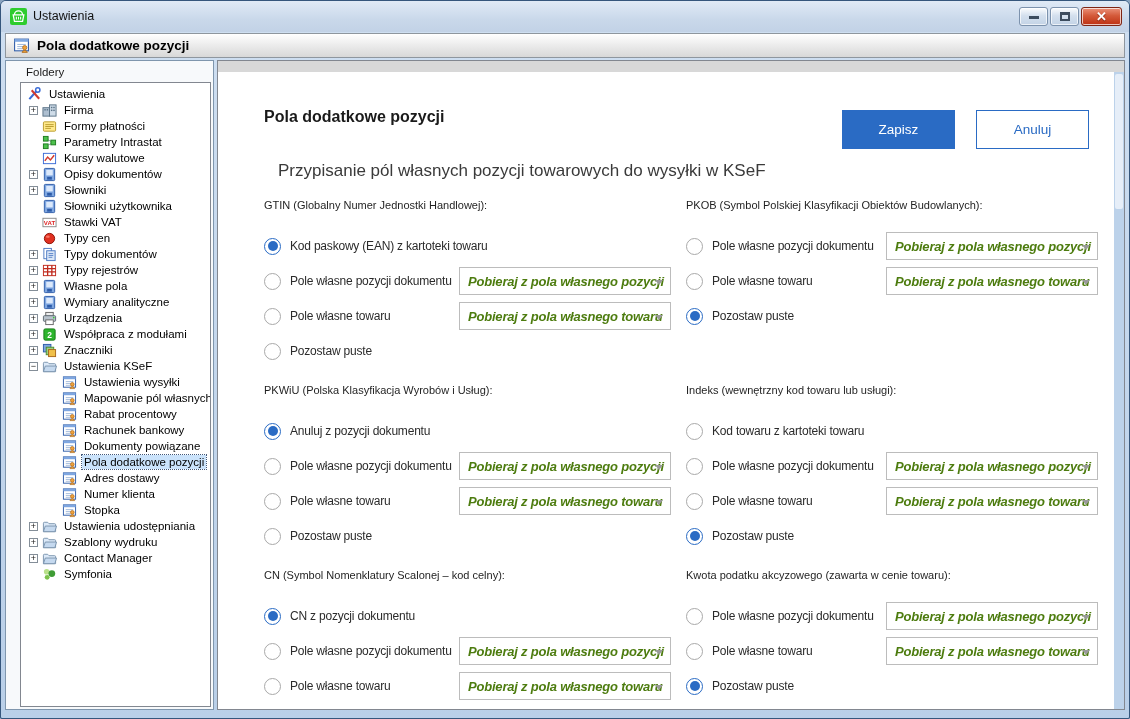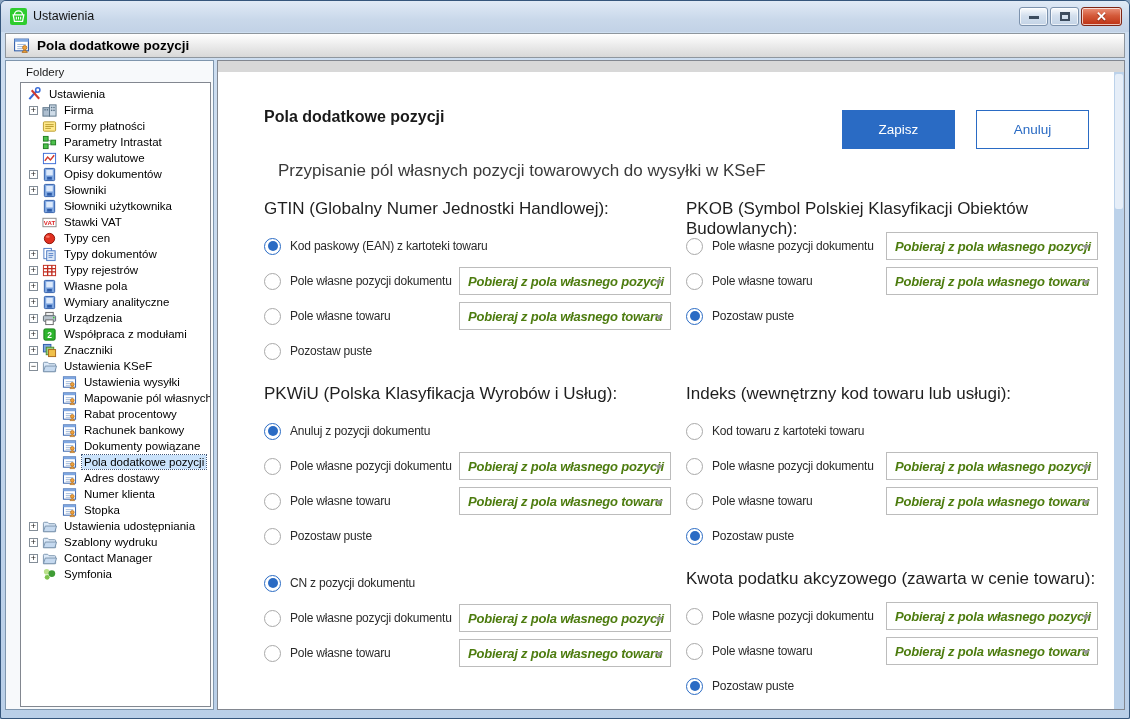--- a/index.html
+++ b/index.html
@@ -51,21 +51,21 @@
 
   .ctitle { position:absolute; top:36px; left:46px; font-size:16px; font-weight:bold; color:#1a1a1a; }
   .btns { position:absolute; top:38px; right:25px; display:flex; gap:21px; }
   .btn { width:113px; height:39px; font-family:"Liberation Sans",sans-serif; font-size:13.5px; border:1px solid #2a6bc4; cursor:default; }
   .btn.primary { background:#2a6bc4; color:#fff; }
   .btn.secondary { background:#fff; color:#2a6bc4; }
   .csub { position:absolute; top:89px; left:60px; font-size:17px; color:#3a3a3a; }
 
   .groups { position:absolute; top:127px; left:46px; right:14px; display:grid; grid-template-columns:422px 1fr; }
   .group { margin-bottom:12px; }
-  .gtitle { font-size:17px; color:#1f1f1f; height:20px; margin-bottom:13px; }
+  .gtitle { font-size:11px; color:#1f1f1f; height:20px; margin-bottom:13px; }
   .opt { display:flex; align-items:center; height:28px; margin-bottom:7px; }
   .radio { width:17px; height:17px; border:1px solid #a9a9a9; border-radius:50%; background:#fff; flex:0 0 17px; position:relative; }
   .radio.on { border:1.5px solid #2a6bc4; }
   .radio.on::after { content:''; position:absolute; inset:2.5px; background:#2a6bc4; border-radius:50%; }
   .olabel { margin-left:9px; font-size:12px; letter-spacing:-0.2px; color:#2b2b2b; width:169px; white-space:nowrap; }
   .col-right .olabel { width:174px; }
   .dd { width:212px; height:28px; border:1px solid #bcbcbc; background:#fff; display:flex; align-items:center; position:relative; padding-left:8px; }
   .ddt { font-size:13px; font-style:italic; font-weight:bold; color:#4d7c0f; letter-spacing:-0.2px; white-space:nowrap; }
   .dda { position:absolute; right:7px; top:12px; width:0; height:0; border-left:4px solid transparent; border-right:4px solid transparent; border-top:5px solid #9a9a9a; }
 </style>
@@ -580,20 +580,21 @@
                   <span class="ddt">Pobieraj z pola własnego towaru</span>
                   <span class="dda"></span>
                 </div>
               </div>
               <div class="opt">
                 <span class="radio on"></span>
                 <span class="olabel">Pozostaw puste</span>
               </div>
             </section>
             <section class="group col-left">
+              <div class="gtitle">CN (Symbol Nomenklatury Scalonej – kod celny):</div>
               <div class="opt">
                 <span class="radio on"></span>
                 <span class="olabel">CN z pozycji dokumentu</span>
               </div>
               <div class="opt">
                 <span class="radio"></span>
                 <span class="olabel">Pole własne pozycji dokumentu</span>
                 <div class="dd">
                   <span class="ddt">Pobieraj z pola własnego pozycji</span>
                   <span class="dda"></span>

